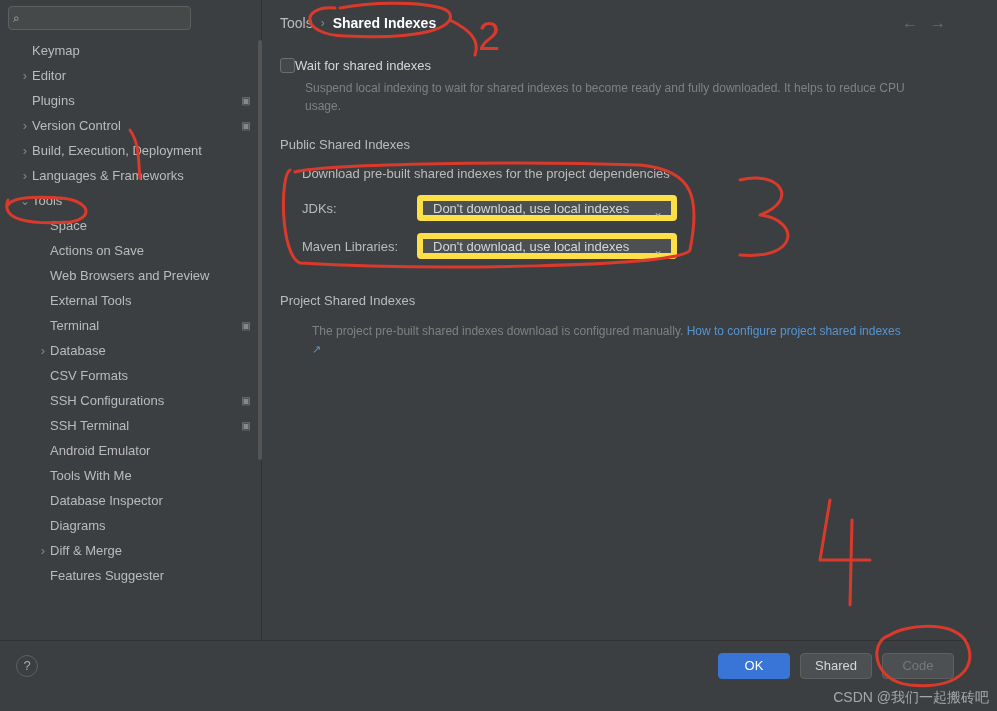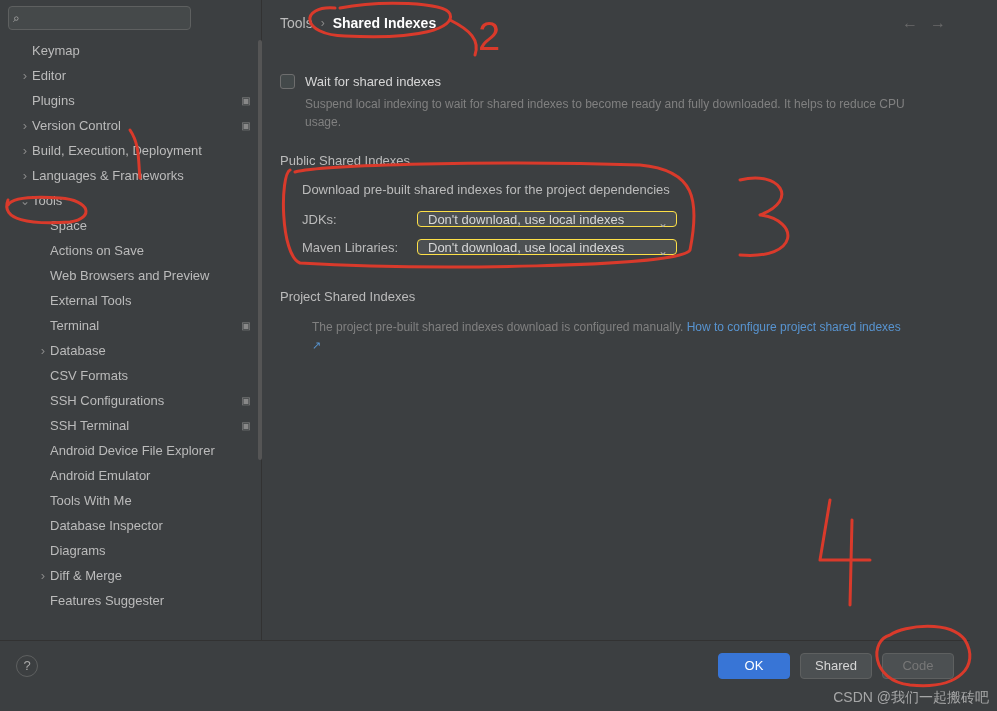--- a/index.html
+++ b/index.html
@@ -105,23 +105,21 @@
     margin-left: auto;
     display: flex;
     gap: 12px;
     color: #6a6a6a;
     font-size: 16px;
   }
   .section { margin-top: 22px; }
   .check-row {
     display: flex;
     align-items: center;
-    gap: 10px;
     color: #d6d6d6;
-    margin-top: 16px;
   }
   .checkbox {
     width: 15px; height: 15px;
     border: 1px solid #6e6e6e;
     border-radius: 3px;
     background: #43494a;
   }
   .help-text {
     color: #808080;
     font-size: 12px;
@@ -143,23 +141,23 @@
   .form-row {
     display: flex;
     align-items: center;
     margin-left: 22px;
     margin-bottom: 12px;
     gap: 10px;
   }
   .form-label { width: 105px; color: #bbbbbb; }
   .select {
     background: #4c5052;
-    border: 1px solid #fde047;
+    border: 6px solid #fde047;
     border-radius: 4px;
-    height: 16px;
+    height: 26px;
     min-width: 260px;
     color: #d6d6d6;
     display: flex;
     align-items: center;
     padding: 0 24px 0 10px;
     position: relative;
     cursor: pointer;
   }
   .select::after {
     content: "⌄";
@@ -320,24 +318,20 @@
             <span class="tree-label">SSH Configurations</span>
             <span class="proj-icon"></span>
           </div>
           <div class="tree-item" style="padding-left: 50px;">
             <span style="width: 0px;"></span>
             <span class="tree-label">SSH Terminal</span>
             <span class="proj-icon"></span>
           </div>
           <div class="tree-item" style="padding-left: 50px;">
             <span style="width: 0px;"></span>
-            <span class="tree-label">Android Device File Explorer</span>
-          </div>
-          <div class="tree-item" style="padding-left: 50px;">
-            <span style="width: 0px;"></span>
             <span class="tree-label">Android Emulator</span>
           </div>
           <div class="tree-item" style="padding-left: 50px;">
             <span style="width: 0px;"></span>
             <span class="tree-label">Tools With Me</span>
           </div>
           <div class="tree-item" style="padding-left: 50px;">
             <span style="width: 0px;"></span>
             <span class="tree-label">Database Inspector</span>
           </div>

